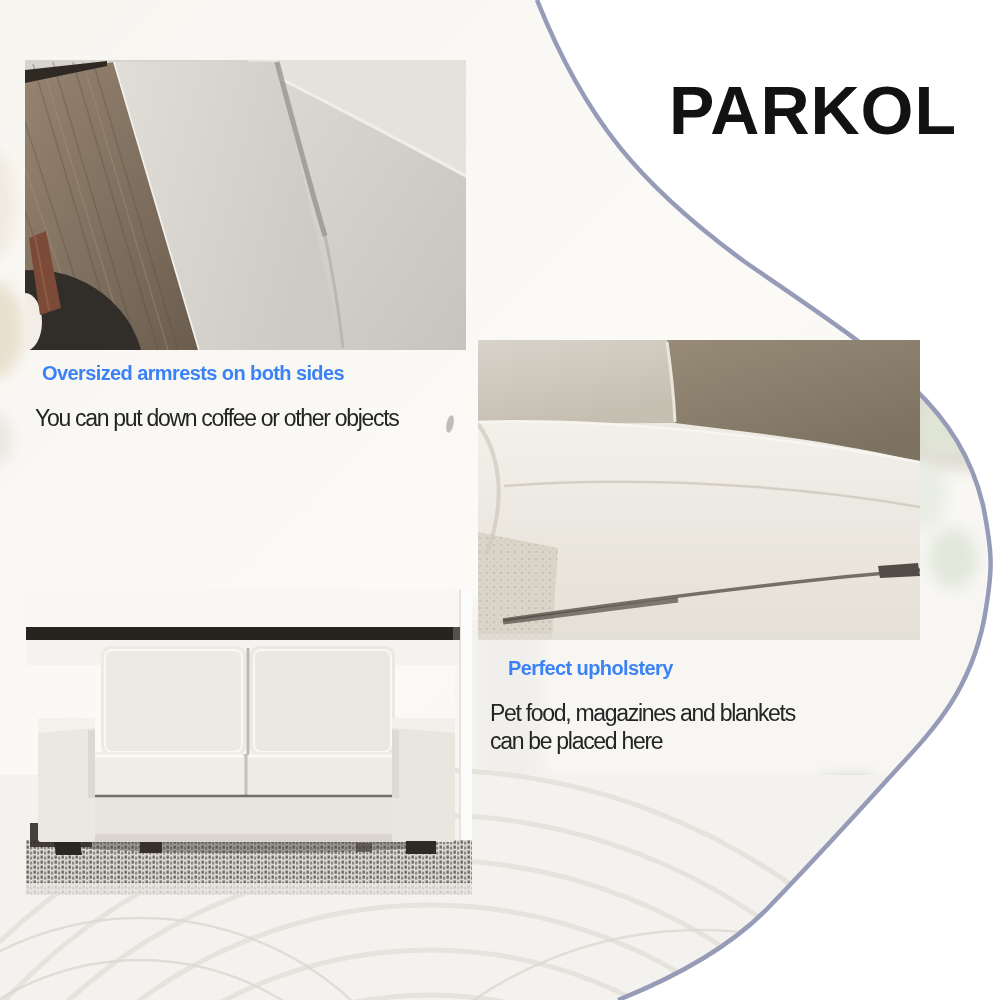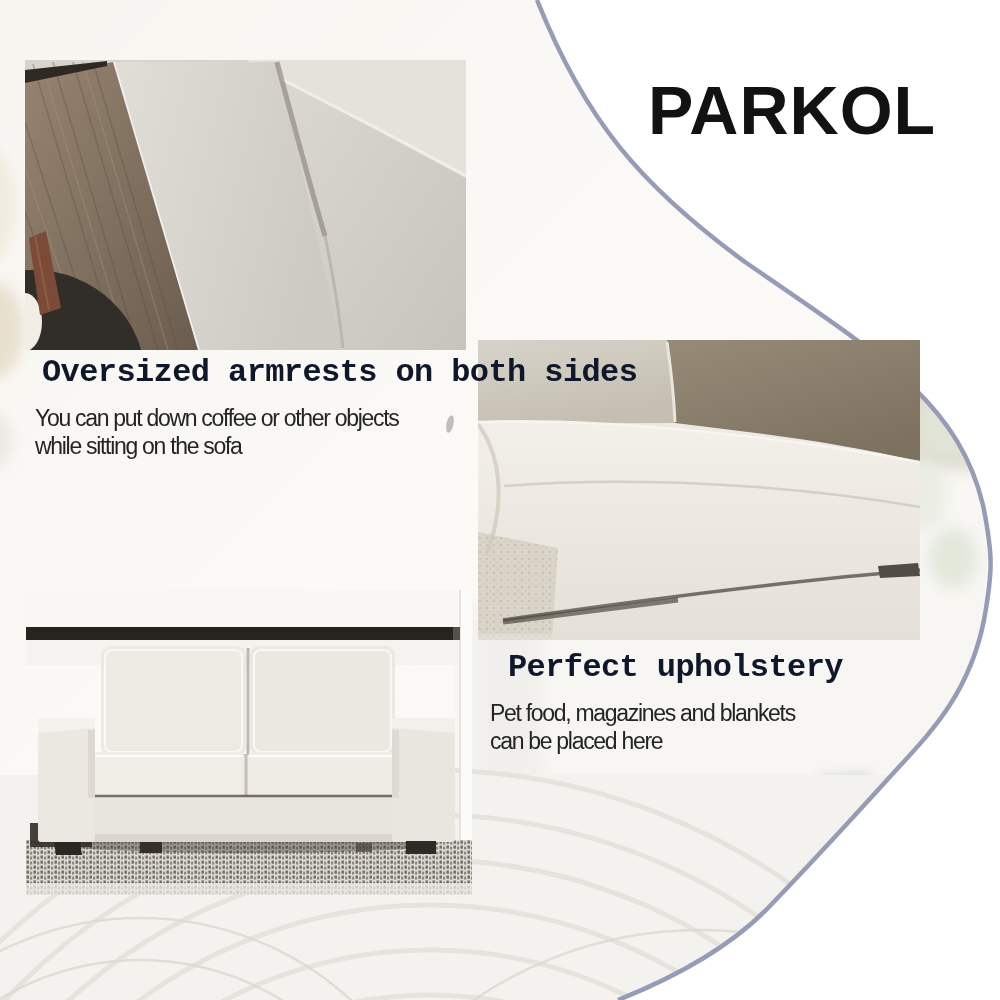--- a/index.html
+++ b/index.html
@@ -5,25 +5,25 @@
   html,body{margin:0;padding:0;background:#ffffff;}
   #canvas{
     position:relative;width:1000px;height:1000px;overflow:hidden;
     background:#ffffff;
     font-family:"Liberation Sans","DejaVu Sans",sans-serif;
     color:#1a1a1a;
   }
   .abs{position:absolute;}
   .brand{
     font-weight:bold;font-size:68px;letter-spacing:1px;color:#121212;
-    text-align:left;white-space:nowrap;line-height:68px;
+    text-align:center;white-space:nowrap;line-height:68px;
   }
   .sec-heading{
-    font-weight:bold;font-size:32px;letter-spacing:-0.6px;color:#0f172a;
-    white-space:nowrap;line-height:32px;font-family:Liberation Mono, monospace;
+    font-weight:bold;font-size:20px;letter-spacing:-0.6px;color:#3b82f6;
+    white-space:nowrap;line-height:32px;
   }
   .sec-body{
     font-size:23px;letter-spacing:-1.3px;color:#242424;
     line-height:28px;white-space:nowrap;
   }
   svg{display:block;}
 </style>
 </head>
 <body>
 
@@ -242,21 +242,20 @@
     </g>
 
     <rect x="427" y="37" width="7" height="13" fill="#55504a"></rect>
   </svg>
 
   <div class="abs brand" style="left:648px;top:76px;width:330px">PARKOL</div>
 
   <div class="abs sec-heading" style="left:42px;top:357px">Oversized armrests on both sides</div>
   <div class="abs sec-body" style="left:35px;top:404px">
     <div>You can put down coffee or other objects</div>
-    <div>while sitting on the sofa</div>
   </div>
 
   <div class="abs sec-body" style="left:490px;top:699px">
     <div>Pet food, magazines and blankets</div>
     <div>can be placed here</div>
   </div>
   <div class="abs sec-heading" style="left:508px;top:652px">Perfect upholstery</div>
 
 
 </div>

